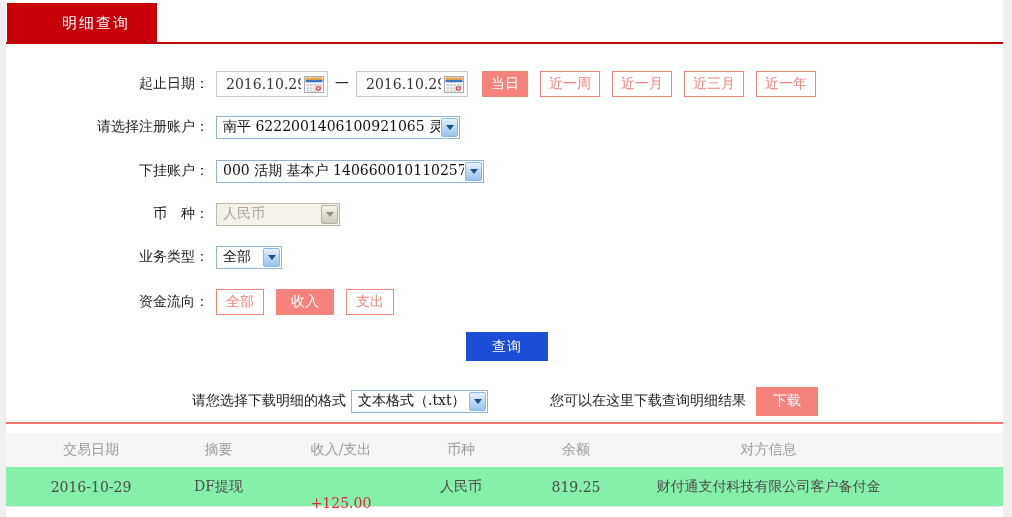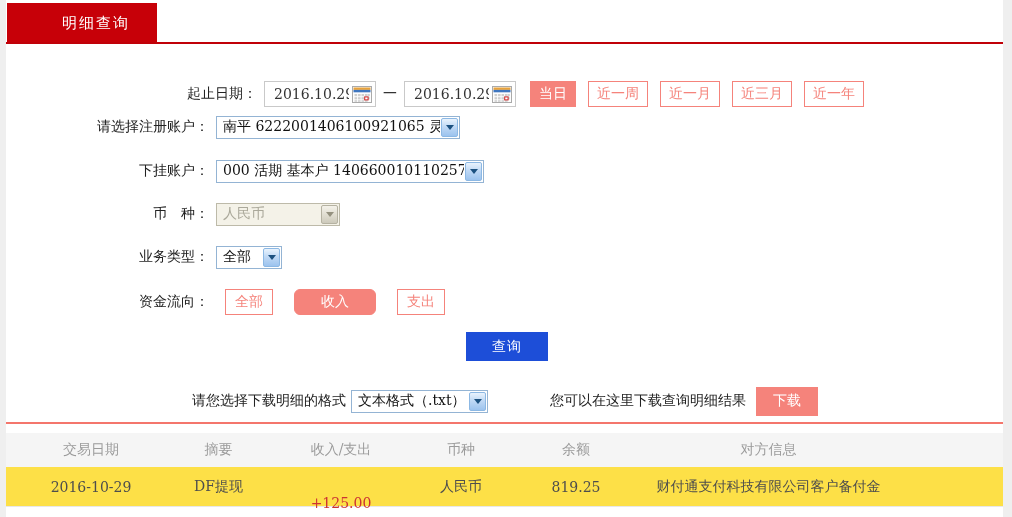--- a/index.html
+++ b/index.html
@@ -31,59 +31,59 @@
   .xsel .xval { flex:1; padding:0 4px 0 6px; white-space:nowrap; overflow:hidden; font-size:14px; color:#111; }
   .xarrow { width:17px; height:19px; margin:1px; border:1px solid #8cb8e4; border-radius:2px; background:linear-gradient(180deg,#e9f3fd 0%,#c0d9f5 45%,#9cc3ee 100%); display:flex; align-items:center; justify-content:center; flex:none; }
   .xarrow:after { content:""; width:0; height:0; border-left:4px solid transparent; border-right:4px solid transparent; border-top:5px solid #1c5180; }
   .xsel.disabled { border-color:#bdbaa9; background:#f4f2e8; cursor:default; }
   .xsel.disabled .xval { color:#aaa89a; }
   .xsel.disabled .xarrow { border-color:#b5b2a2; background:linear-gradient(180deg,#f4f2ea 0%,#ddDAcd 60%,#ccc9bb 100%); }
   .xsel.disabled .xarrow:after { border-top-color:#94917f; }
 
   
   .fbtn { height:26px; padding:0 9px; display:flex; align-items:center; justify-content:center; background:#fff; border:1px solid #f5837b; color:#f5837b; margin-right:12px; cursor:pointer; }
-  .fbtn.active { background:#f5837b; color:#fff; padding:0 26px;border-radius:6px; }
+  .fbtn.active { background:#f5837b; color:#fff; padding:0 14px; }
 
   
   .query-btn { position:absolute; left:460px; top:332px; width:82px; height:29px; background:#1d4ed8; color:#fff; border:none; font-size:14px; font-family:inherit; cursor:pointer; display:flex; align-items:center; justify-content:center; letter-spacing:1px; }
 
   
   .dl-row { position:absolute; left:0; top:386px; width:100%; height:30px; display:flex; align-items:center; }
   .dl-label { margin-left:186px; color:#222; }
   .dl-sel { width:137px; margin-left:5px; }
   .dl-hint { margin-left:62px; color:#222; }
   .dl-btn { margin-left:10px; width:62px; height:29px; background:#f5837b; color:#fff; display:flex; align-items:center; justify-content:center; cursor:pointer; }
 
   
   .table-topline { position:absolute; left:0; top:422px; width:100%; height:2px; background:#f4766c; }
   .tbl { position:absolute; left:0; top:433px; width:100%; }
   .trow { display:flex; align-items:center; }
   .thead-row { background:#f5f5f5; height:34px; color:#9b9b9b;align-items:center; }
-  .tbody-row { background:#fde047; height:40px; border-bottom:1px solid #e8e8e8; color:#4d4d4d; }
+  .tbody-row { background:#86efac; height:40px; border-bottom:1px solid #e8e8e8; color:#4d4d4d; }
   .c1 { width:170px; text-align:center; }
   .c2 { width:85px;  text-align:center; }
   .c3 { width:160px; text-align:center; }
   .c4 { width:80px;  text-align:center; }
   .c5 { width:150px; text-align:center; }
   .c6 { width:235px; text-align:center; }
   .c7 { flex:1; display:flex; align-items:center; justify-content:center; }
   .amount-in { color:#cc3333;margin-top:32px; }
   .detail-btn { width:44px; height:26px; border:1px solid #f5837b; color:#f5837b; background:#fff; display:flex; align-items:center; justify-content:center; cursor:pointer; margin-left:15px; }
 </style>
 </head>
 <body>
 
 <div class="content">
 
   <div class="tab">
     <span>明细查询</span>
   </div>
   <div class="header-line"></div>
 
-  <div class="form-row" style="top:80px; height:28px;padding-left:48px;">
+  <div class="form-row" style="top:70px; height:28px;">
     <div class="form-label">起止日期：</div>
     <div class="date-box">
       <input type="text" value="2016.10.29" style="">
       <svg class="cal-icon" viewBox="0 0 20 17">
         <rect x="0.5" y="0.5" width="19" height="16" fill="#fdfdfd" stroke="#aaa"></rect>
         <rect x="1.5" y="1.5" width="17" height="2.4" fill="#e8a23b"></rect>
         <rect x="1.5" y="3.9" width="17" height="2.4" fill="#3e76c0"></rect>
         <g fill="#cfcfcf">
           <rect x="2.5" y="8" width="2.6" height="2.2"></rect>
             <rect x="6" y="8" width="2.6" height="2.2"></rect>
@@ -159,21 +159,21 @@
   </div>
 
   <div class="form-row" style="top:245px; height:24px;">
     <div class="form-label">业务类型：</div>
     <div class="xsel" style="width:66px;">
       <span class="xval">全部</span>
       <span class="xarrow"></span>
     </div>
   </div>
 
-  <div class="form-row" style="top:288px; height:28px;gap:9px;">
+  <div class="form-row" style="top:288px; height:28px;">
     <div class="form-label">资金流向：</div>
     <div class="fbtn">全部</div>
     <div class="fbtn active">收入</div>
     <div class="fbtn">支出</div>
   </div>
 
   <button class="query-btn">查询</button>
 
   <div class="dl-row">
     <span class="dl-label">请您选择下载明细的格式</span>

